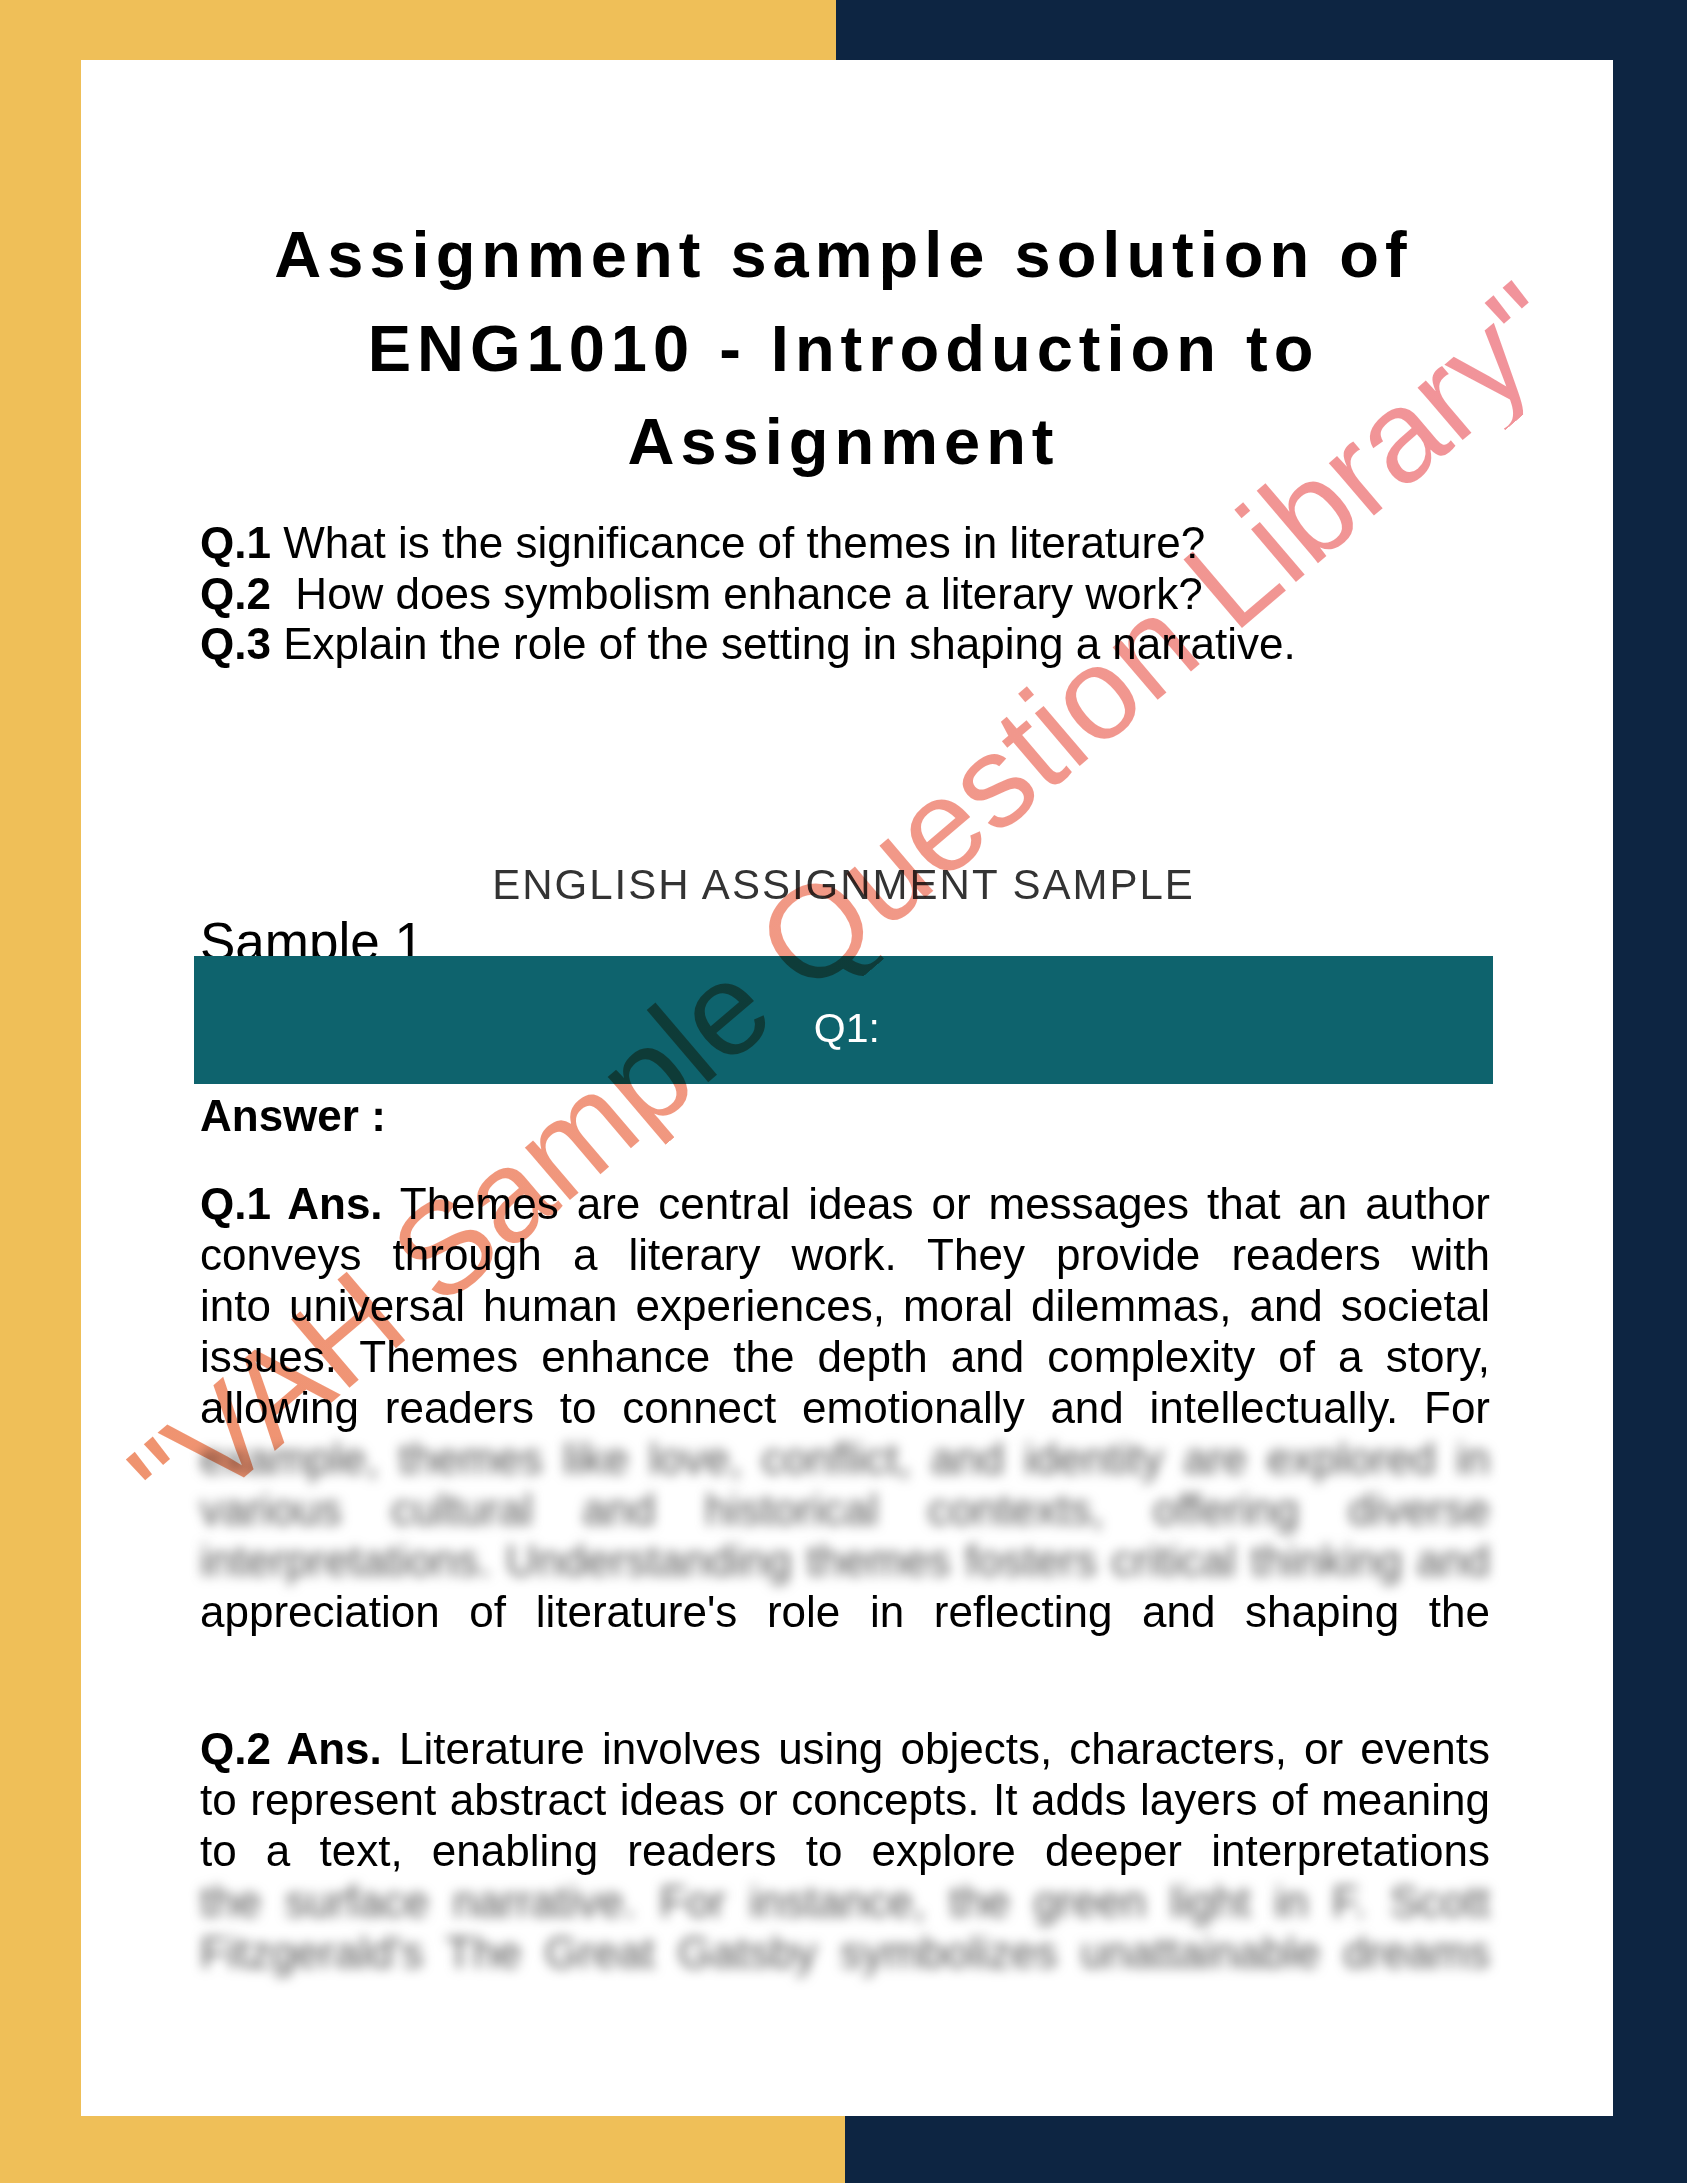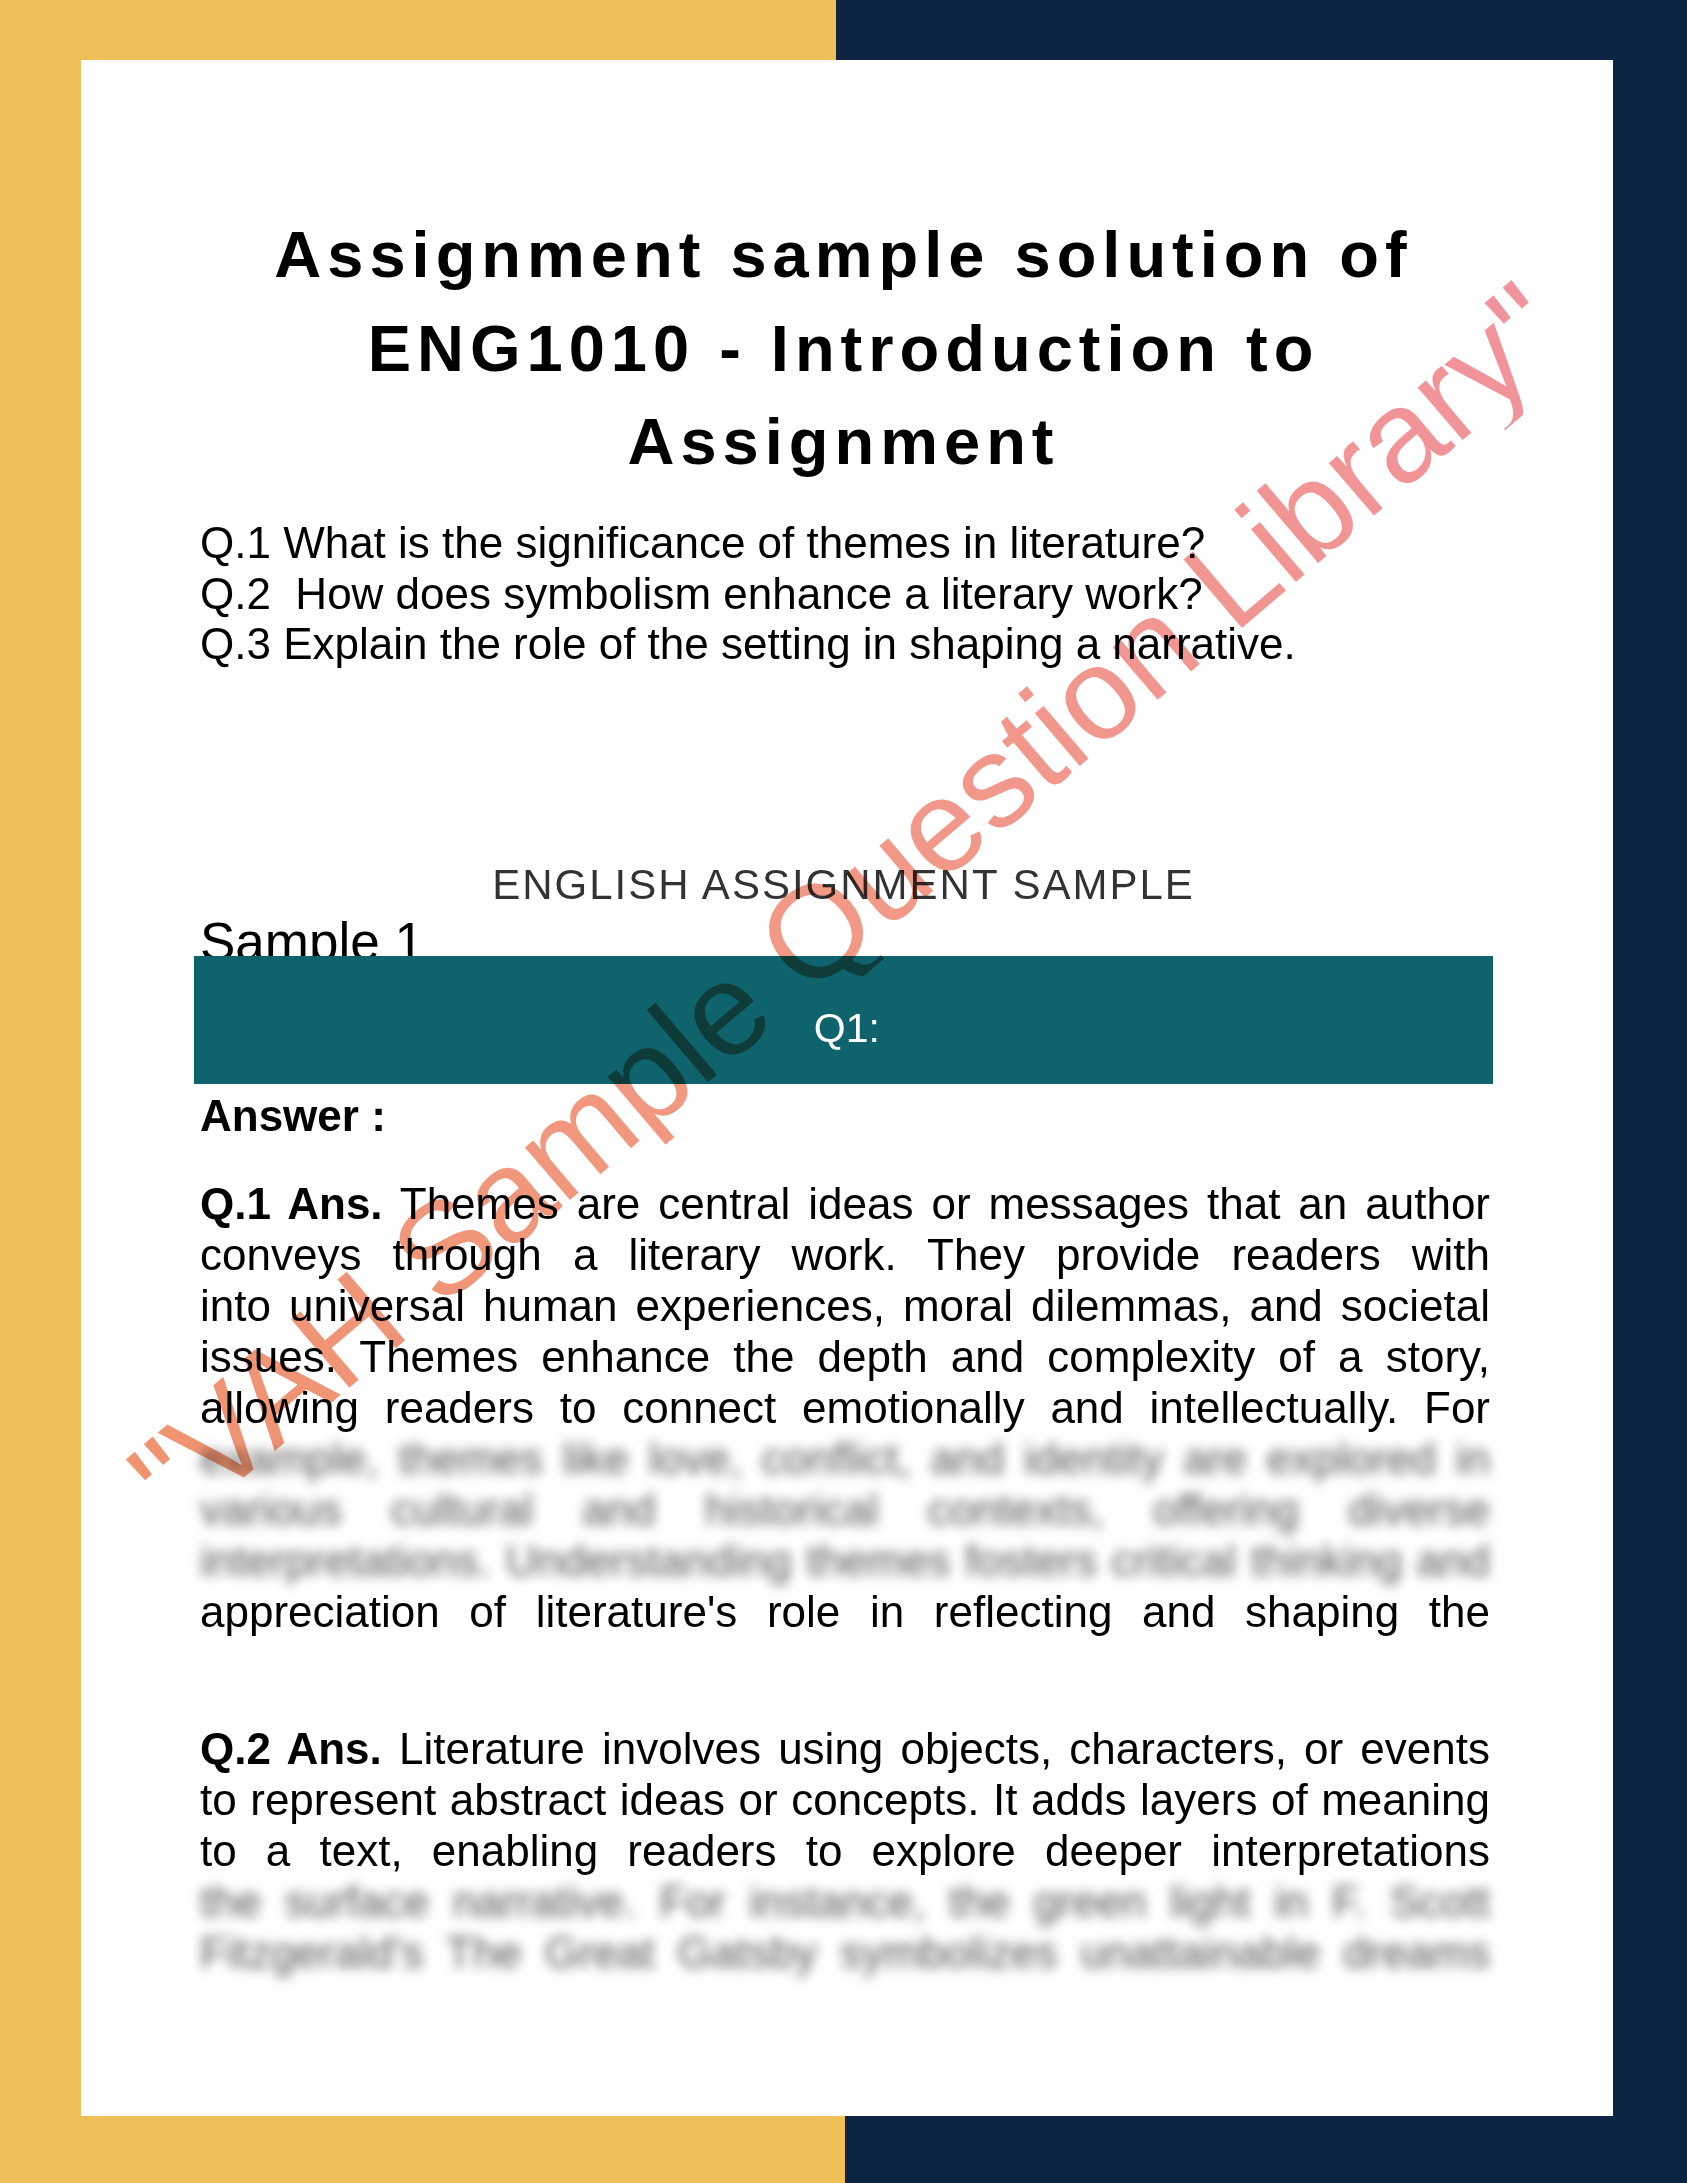--- a/index.html
+++ b/index.html
@@ -7,21 +7,21 @@
   .frame-piece { position:absolute; }
   #top-left { left:0; top:0; width:836px; height:60px; }
   #top-right { left:836px; top:0; width:851px; height:60px; }
   #left-strip { left:0; top:0; width:81px; height:2183px; }
   #right-strip { left:1613px; top:0; width:74px; height:2183px; }
   #bottom-left { left:0; top:2115px; width:845px; height:68px; }
   #bottom-right { left:845px; top:2115px; width:842px; height:68px; }
   #page { position:absolute; left:81px; top:60px; width:1532px; height:2056px; background:#fff; }
   .title-line { position:absolute; left:0; width:1687px; text-align:center; font-weight:bold; font-size:65px; letter-spacing:6px; line-height:1; }
   .qline { position:absolute; left:200px; font-size:44px; line-height:1; }
-  .qline b { font-weight:normal; }
+  .qline b { font-weight:bold; }
   #section-heading { position:absolute; left:0; width:1687px; text-align:center; font-size:42px; letter-spacing:2px; color:#333333; line-height:1; }
   #sample-label { position:absolute; left:200px; font-size:53px; line-height:1; }
   #q-bar { position:absolute; left:194px; top:956px; width:1299px; height:128px; display:flex; align-items:center; justify-content:center; }
   #q-bar-label { color:#fff; font-size:41px; line-height:1; margin-left:6.6px; margin-top:17px; }
   #answer-label { position:absolute; left:200px; font-size:44px; line-height:1;font-weight:bold; }
   .para { position:absolute; left:200px; width:1290px; font-size:44px; line-height:51px; text-align:justify; }
   .para .ln { display:block; height:51px; white-space:nowrap; }
   .para .ln.j { text-align:justify; text-align-last:justify; white-space:normal; overflow:hidden; }
   .blur { filter:blur(6px); color:#555; }
   #watermark { position:absolute; left:193px; top:1416px; transform-origin:0 100%; transform:rotate(-40.4deg); font-size:131px; line-height:1; white-space:nowrap; background:linear-gradient(90deg,#ee8a63 0%,#f0907a 45%,#f08a93 100%); -webkit-background-clip:text; background-clip:text; color:transparent; opacity:0.92; mix-blend-mode:multiply; pointer-events:none; }

